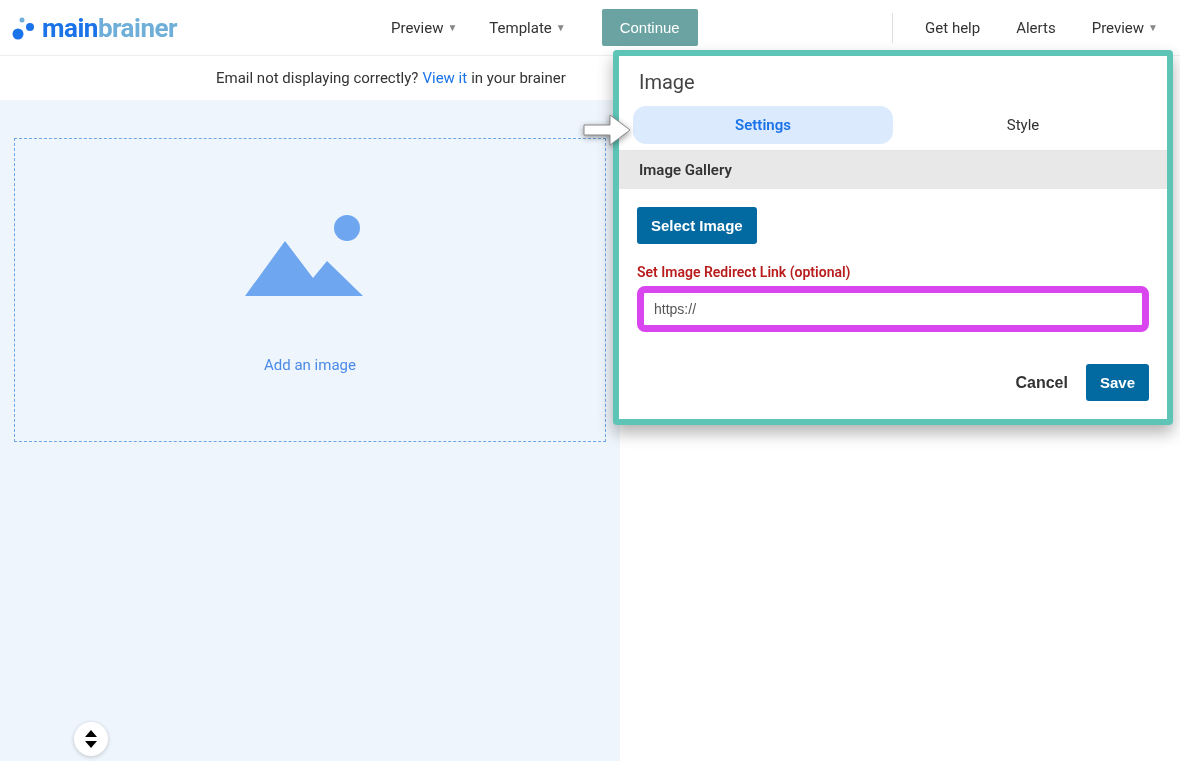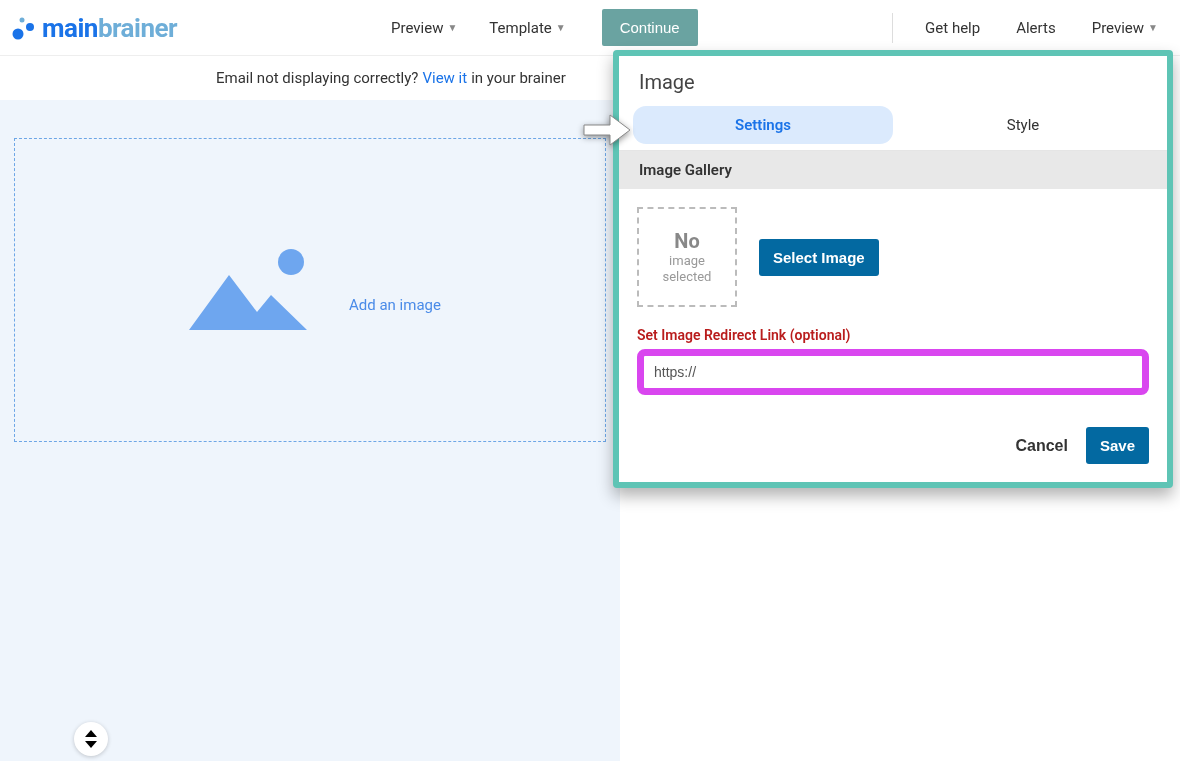--- a/index.html
+++ b/index.html
@@ -21,21 +21,21 @@
 
 .infobar { height: 44px; padding-left: 216px; display: flex; align-items: center; font-size: 15px; color: #333; border-bottom: 0; }
 .infobar a { color: #1a73e8; text-decoration: none; margin: 0 4px; }
 
 
 .main { display: flex; height: calc(761px - 56px - 44px); }
 .canvas-col { width: 620px; background: #eff5fc; position: relative; padding: 38px 14px 0 14px; }
 .panel-col { flex: 1; background: #fff; position: relative; }
 
 
-.image-drop { border: 1px dashed #6da6e6; background: #eff5fc; width: 592px; height: 304px; display: flex; flex-direction: row; align-items: center; justify-content: center; gap: 20px; }
+.image-drop { border: 1px dashed #6da6e6; background: #eff5fc; width: 592px; height: 304px; display: flex; flex-direction: column; align-items: center; justify-content: center; gap: 20px; }
 .image-drop-label { color: #4a8be8; font-size: 15px; margin-top: 30px; }
 
 
 .drag-handle { position: absolute; left: 74px; top: 722px; width: 34px; height: 34px; background: #fff; border-radius: 50%; box-shadow: 0 1px 4px rgba(0,0,0,0.2); display: flex; align-items: center; justify-content: center; font-size: 16px; cursor: grab; }
 
 
 .panel-wrap { position: absolute; top: 50px; left: 613px; right: 0; border: 6px solid #5ec4b5; border-radius: 4px; background: #fff; width: 560px; box-shadow: 0 8px 16px rgba(0,0,0,0.3); }
 .panel-title { padding: 14px 20px 12px 20px; font-size: 20px; color: #444; }
 .tabs { display: flex; padding: 0 14px 6px 14px; gap: 0; border-bottom: 1px solid #e5e5e5; }
 .tab { flex: 1; text-align: center; padding: 10px 0; font-size: 15px; cursor: pointer; }
@@ -122,25 +122,20 @@
 
 <div class="panel-wrap">
   <div class="panel-title">Image</div>
   <div class="tabs">
     <div class="tab active">Settings</div>
     <div class="tab inactive">Style</div>
   </div>
   <div class="section-header">Image Gallery</div>
   <div class="section-body">
     <div class="gallery-row">
-      <div class="no-image-box">
-        <div class="big">No</div>
-        <div>image</div>
-        <div>selected</div>
-      </div>
       <button class="btn-green">Select Image</button>
     </div>
     <label class="field-label">Set Image Redirect Link (optional)</label>
     <input type="text" class="text-input" value="https://" style="">
   </div>
   <div class="panel-footer">
     <button class="btn-cancel">Cancel</button>
     <button class="btn-green">Save</button>
   </div>
 </div>

